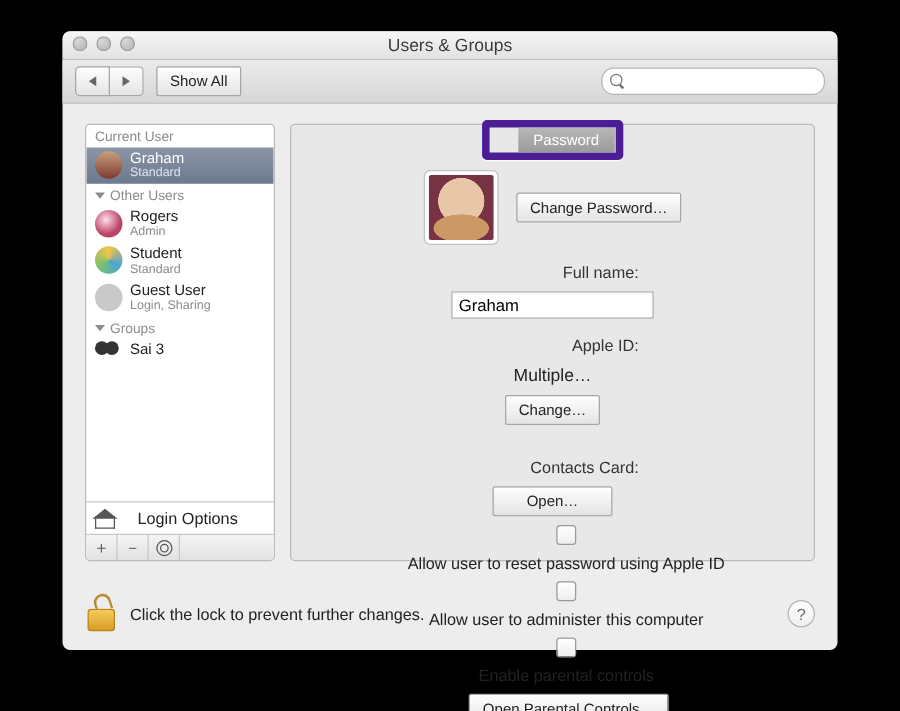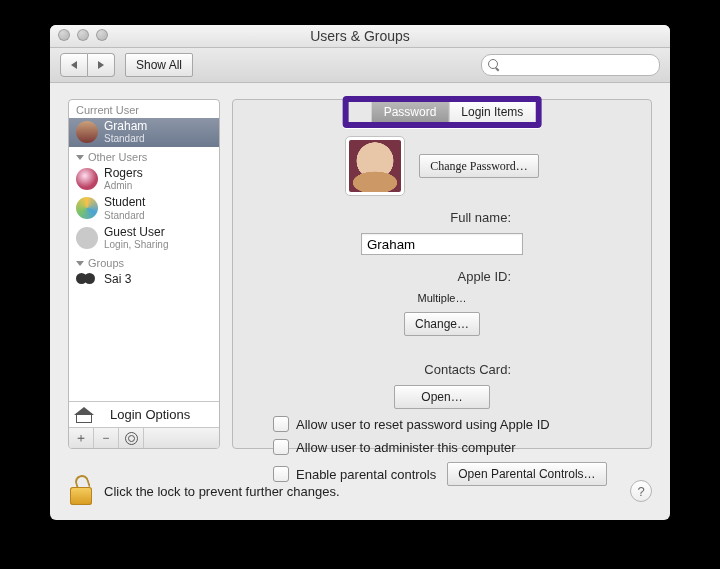--- a/index.html
+++ b/index.html
@@ -68,36 +68,36 @@
   
   .panel{flex:1;border:1px solid #bababa;border-radius:4px;background:#e8e8e8;
          padding:12px 18px;position:relative;}
   .tabs{position:absolute;top:-4px;left:50%;transform:translateX(-50%);display:flex;
         border:6px solid #4c1d95;border-radius:4px;overflow:hidden;
         box-shadow:0 1px 0 #fff;padding-left:23px;}
   .tab{height:20px;padding:0 12px;font-size:12px;display:flex;align-items:center;
        background:linear-gradient(#fdfdfd,#eee);}
   .tab.sel{background:linear-gradient(#b8b8b8,#9a9a9a);color:#fff;}
   .tab:first-child{border-right:1px solid #a7a7a7;}
-  .portrait-row{margin-top:24px;display:flex;justify-content:center;align-items:center;gap:14px;font-family:Liberation Serif, serif;}
+  .portrait-row{margin-top:24px;display:flex;justify-content:center;align-items:center;gap:14px;}
   .portrait{width:52px;height:52px;border:1px solid #c2c2c2;border-radius:5px;background:#fff;
             padding:3px;}
   .portrait-inner{width:100%;height:100%;border-radius:2px;
     background:
       radial-gradient(ellipse 60% 30% at 50% 82%,#c96 0%,#c96 70%,#0000 72%),
       radial-gradient(circle at 50% 40%,#e8c6a8 0%,#e8c6a8 45%,#0000 46%),
       #734;}
   .formrow{display:flex;align-items:center;margin-top:14px;gap:8px;flex-direction:column;}
   .formrow label{width:138px;text-align:right;font-size:13px;color:#333;}
   input[type=text].field{height:20px;width:150px;border:1px solid #aeaeae;
       background:#fff;padding:0 5px;font:13px inherit;border-radius:0;
       box-shadow:inset 0 1px 2px #0001;}
-  .val{font-size:11px;}
+  .val{font-size:14px;}
   .gap{height:12px;}
-  .chkrow{display:flex;align-items:center;gap:7px;margin:7px 0 0 22px;font-size:13px;}
+  .chkrow{display:flex;align-items:center;gap:7px;margin:7px 0 0 22px;font-size:13px;flex-direction:column;}
   .chk{width:14px;height:14px;border:1px solid #9a9a9a;border-radius:3px;
        background:linear-gradient(#fff,#eee);}
   
   .footer{position:absolute;left:18px;right:18px;bottom:14px;display:flex;
           align-items:center;gap:10px;}
   .lock{width:26px;height:30px;position:relative;}
   .lock::before{content:"";position:absolute;left:7px;top:-1px;width:10px;height:12px;border:2px solid #b68a2f;border-bottom:none;border-radius:7px 7px 0 0;transform:rotate(-18deg);}
   .lock::after{content:"";position:absolute;left:2px;top:11px;width:22px;height:18px;border-radius:3px;
     background:linear-gradient(#f6cf62,#d79a1f);box-shadow:inset 0 0 0 1px #b9831f;}
   .help{margin-left:auto;width:20px;height:20px;border:1px solid #b4b4b4;border-radius:50%;
@@ -185,21 +185,20 @@
           <div class="sb-fbtn">－</div>
           <div class="sb-fbtn">
               <span class="gear"></span>
             </div>
         </div>
       </div>
 
       <div class="panel">
         <div class="tabs">
           <div class="tab sel">Password</div>
-          <div class="tab">Login Items</div>
         </div>
 
         <div class="portrait-row">
           <div class="portrait">
               <div class="portrait-inner"></div>
             </div>
           <div class="btn">Change Password…</div>
         </div>
 
         <div class="formrow">

